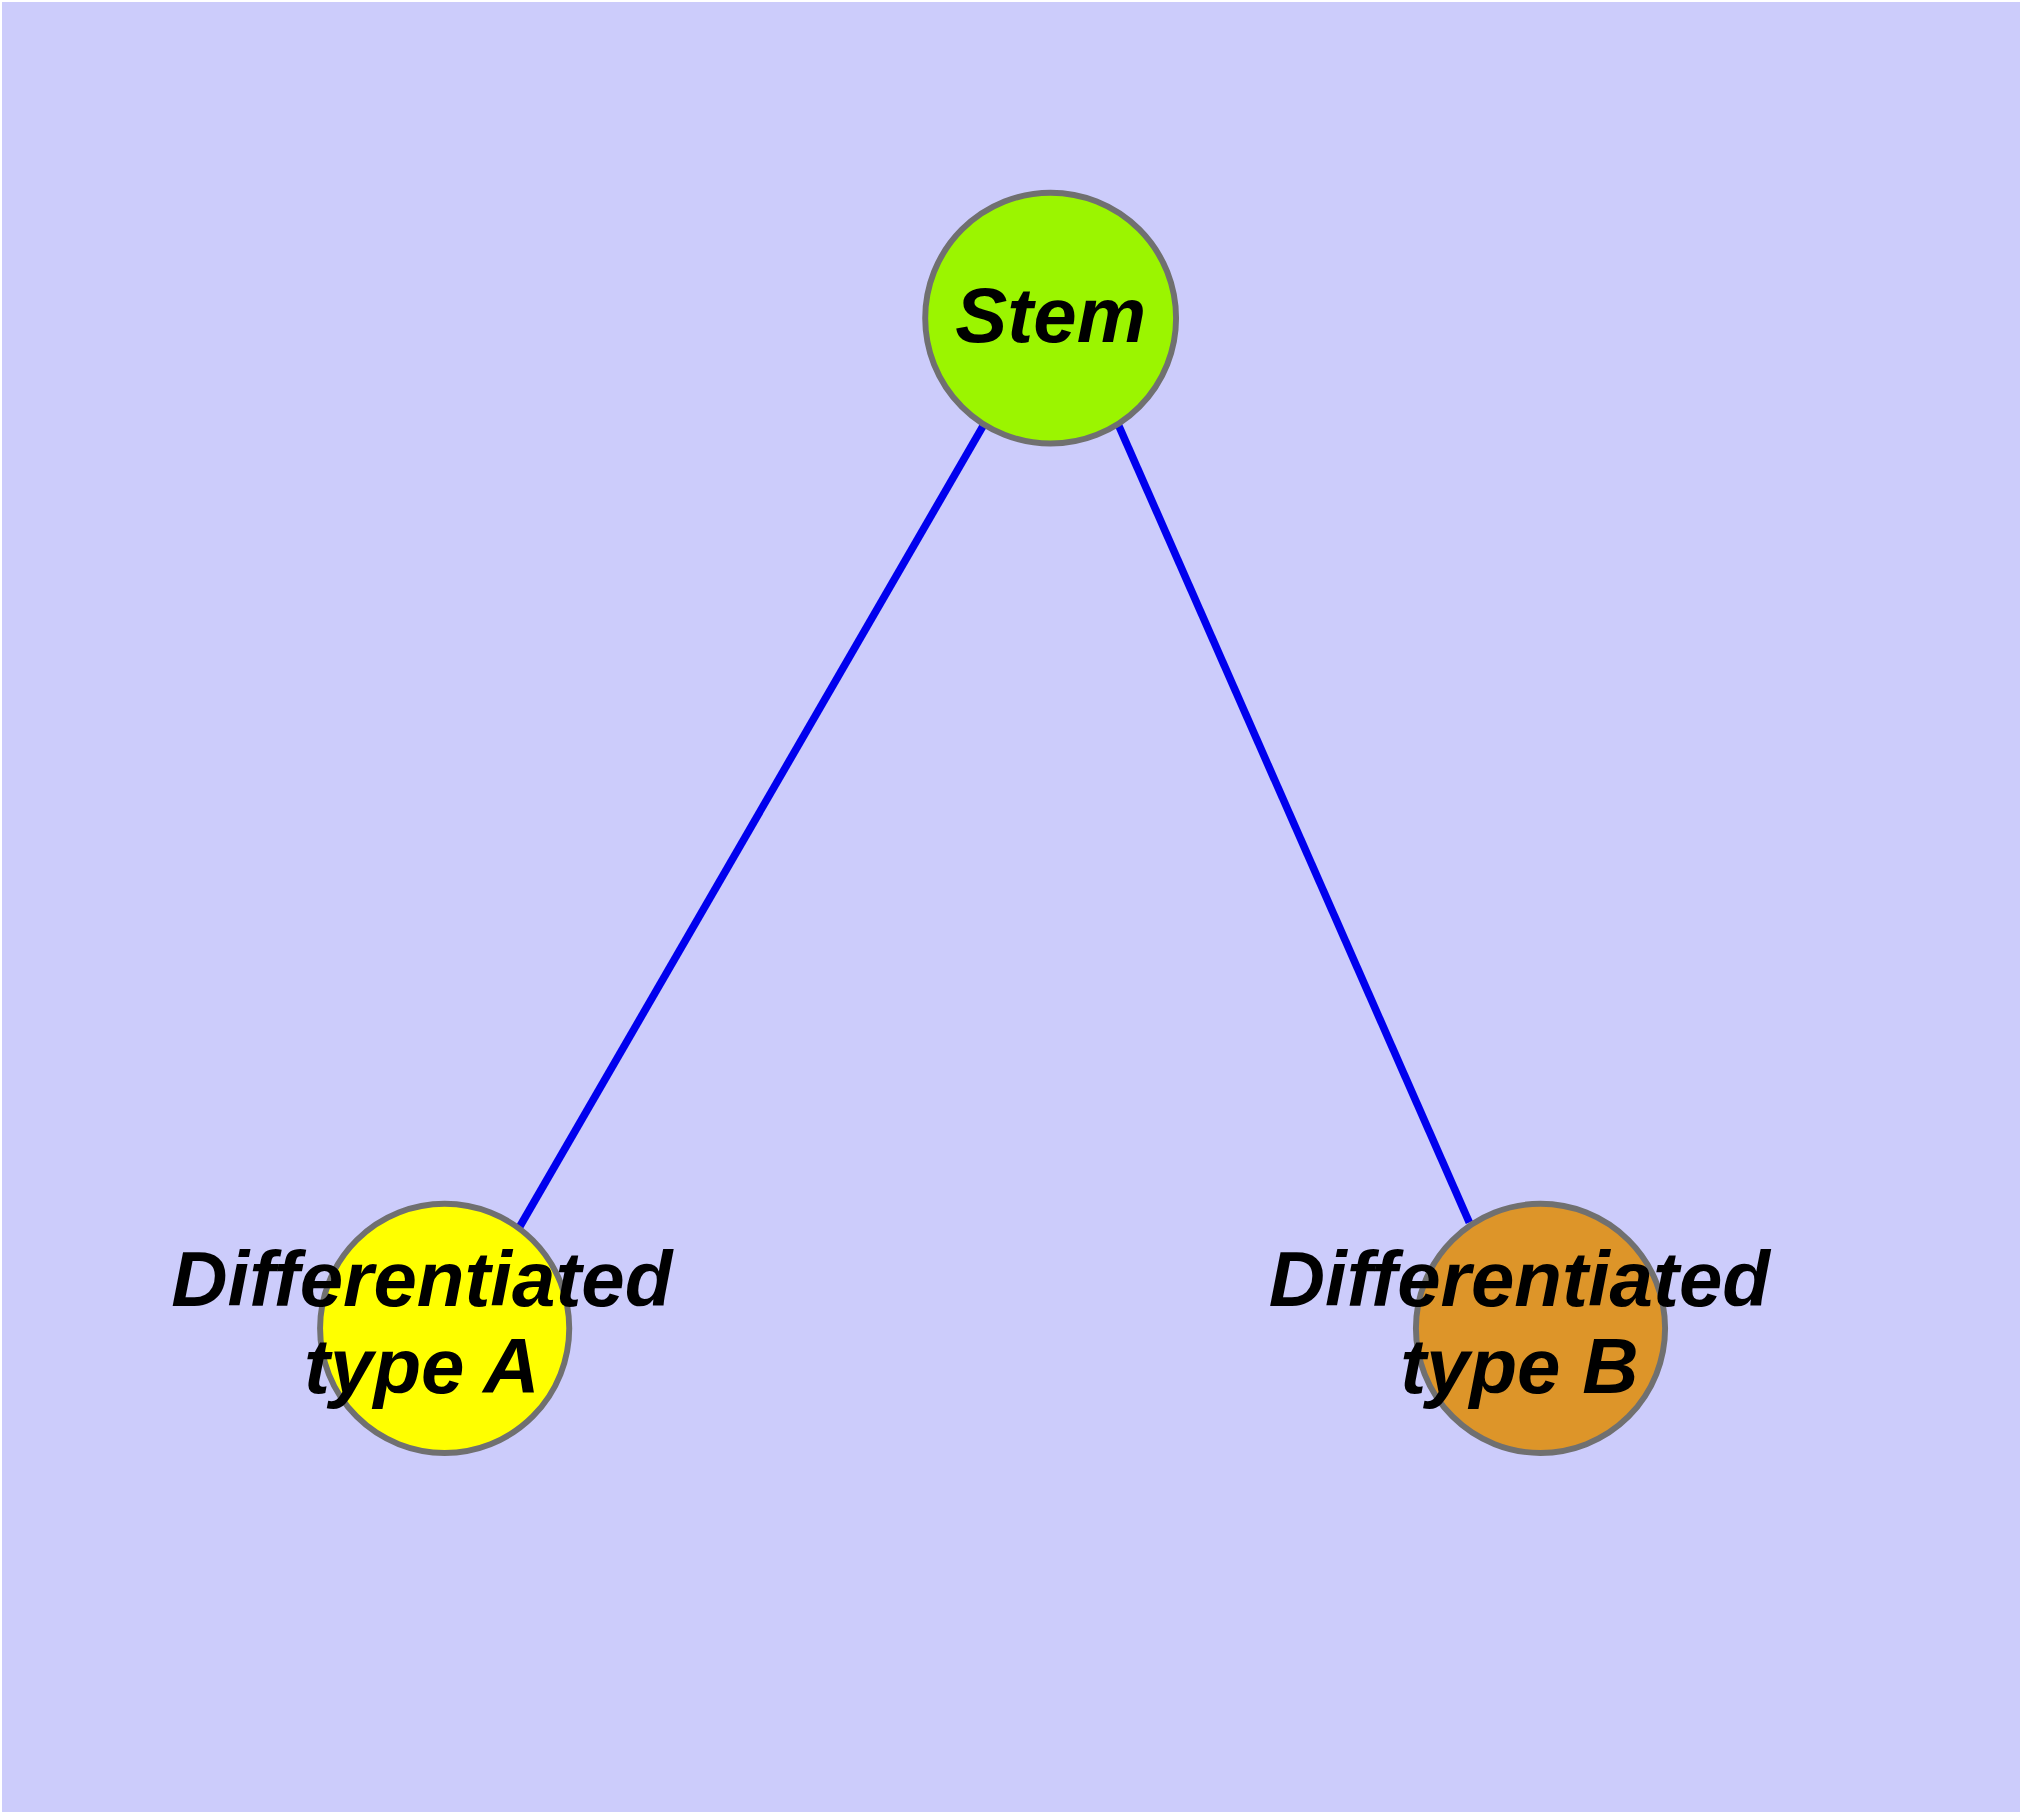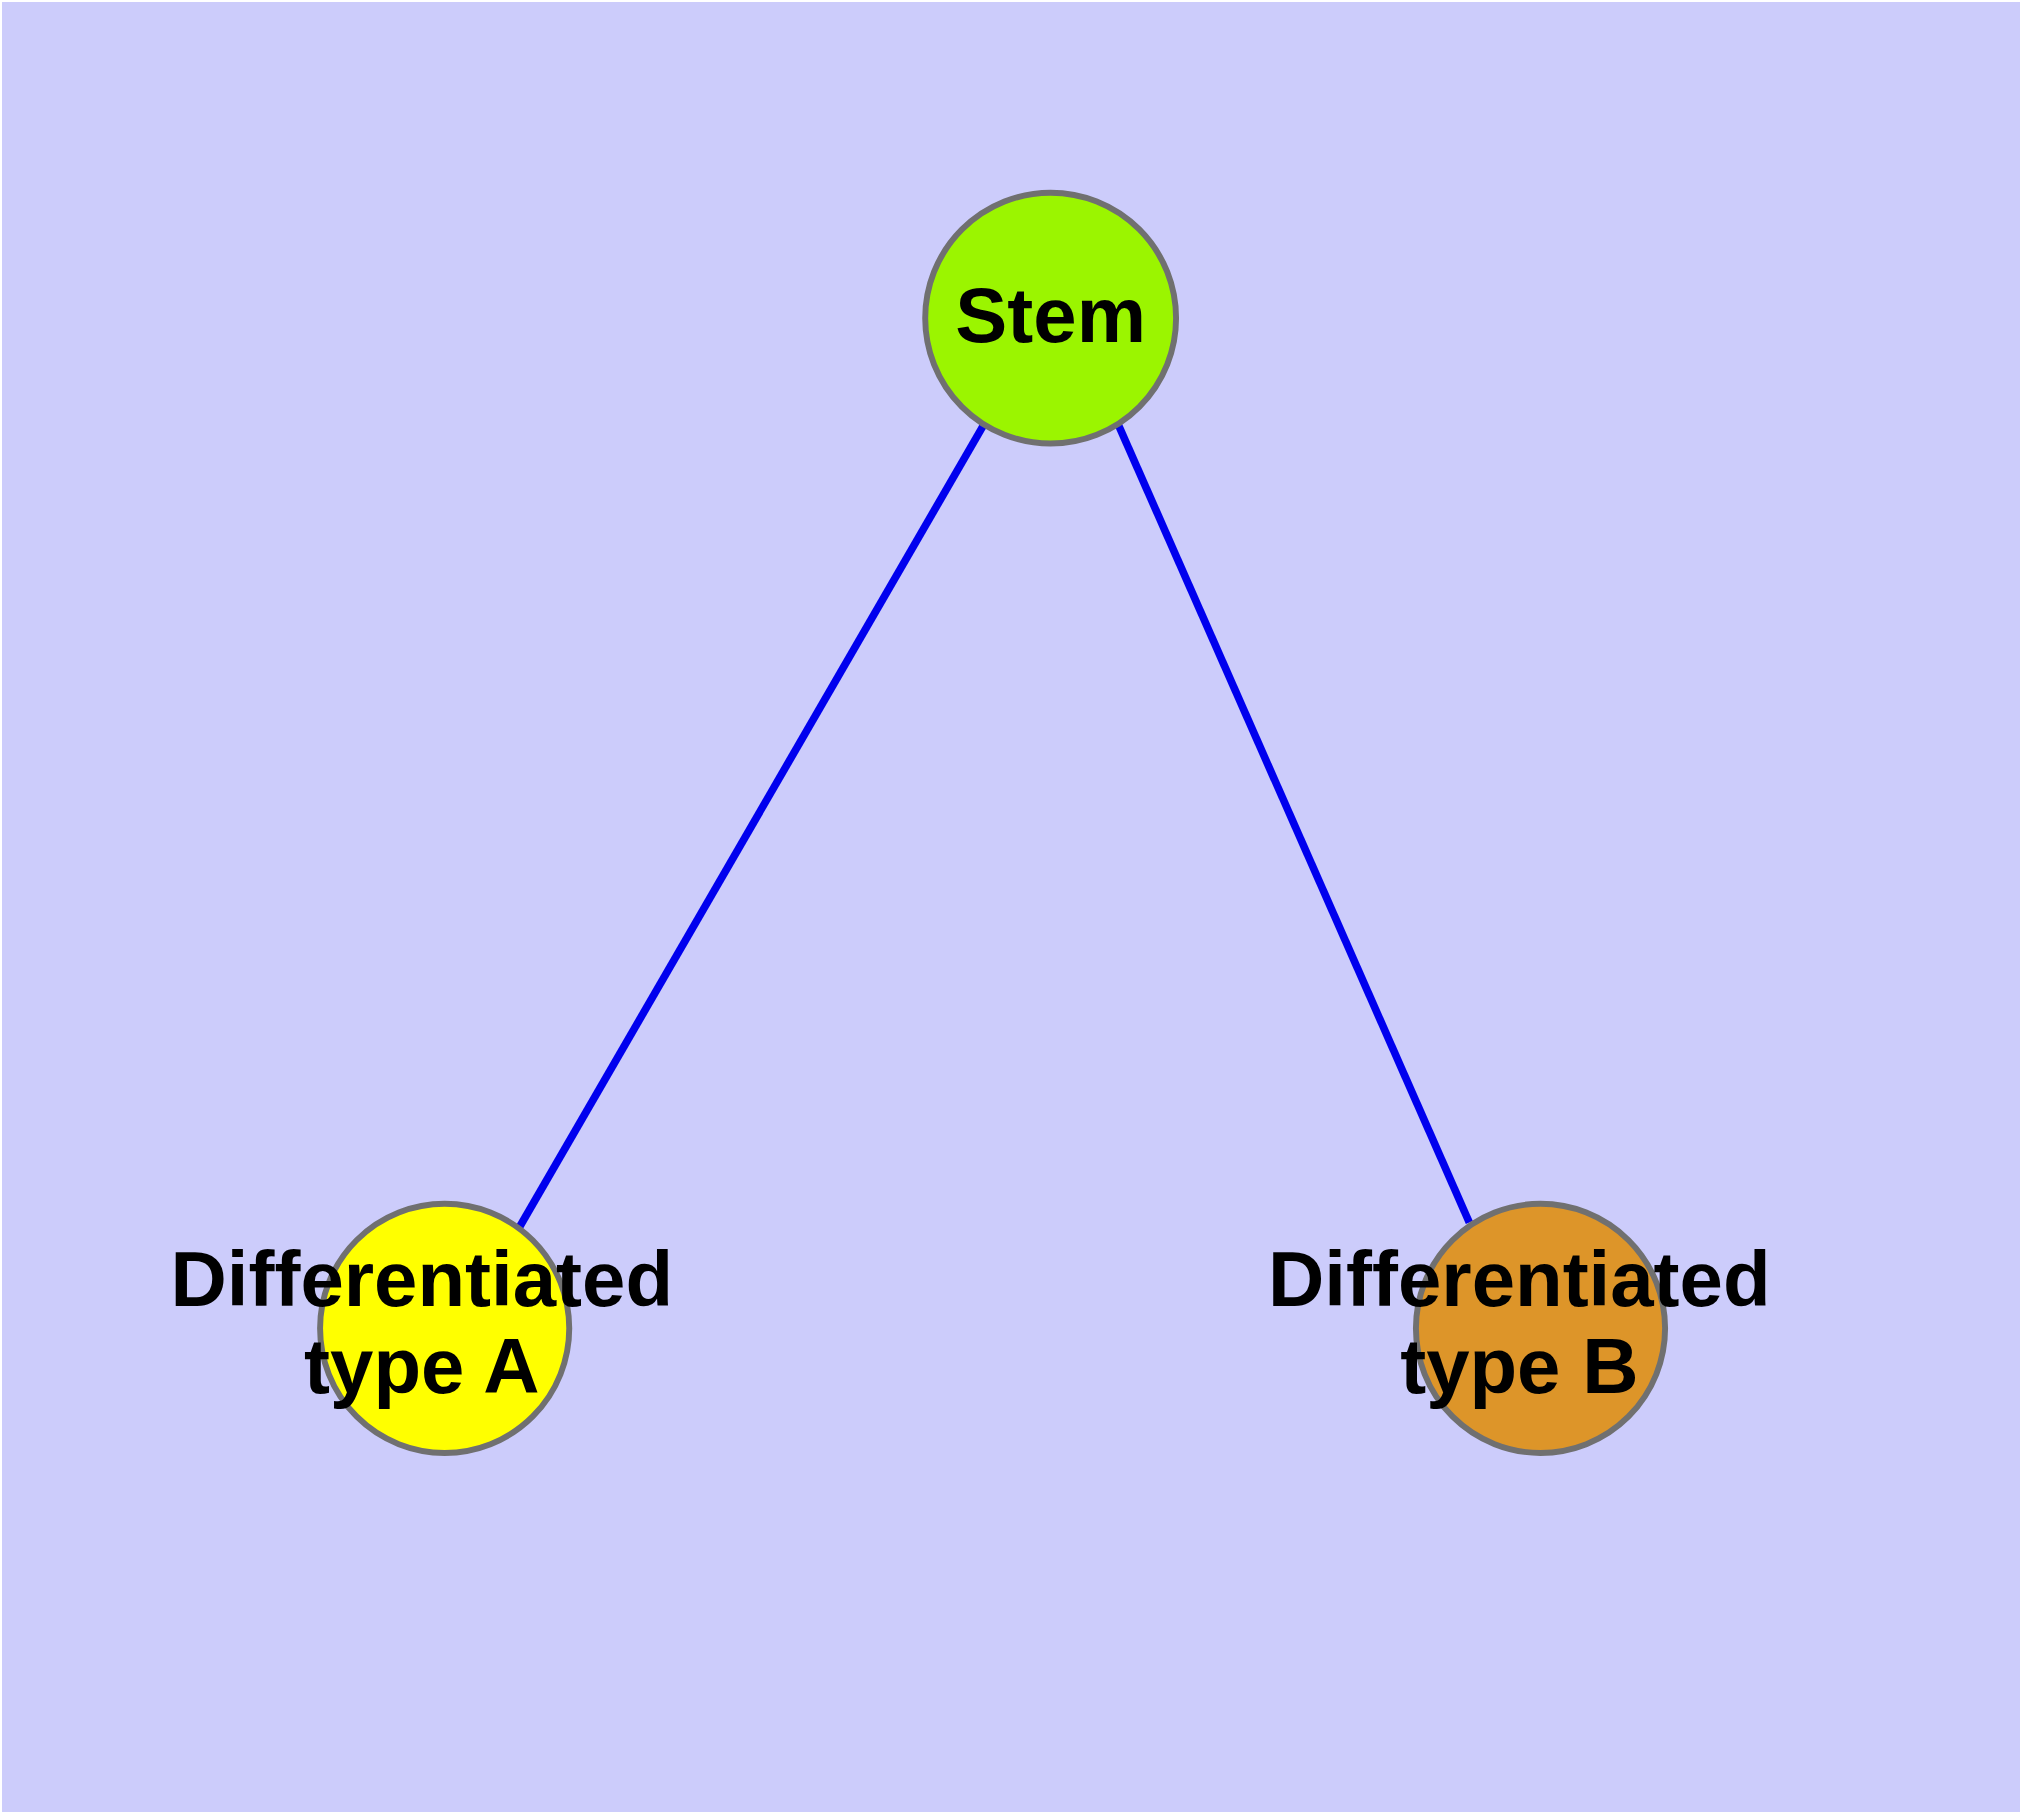--- a/index.html
+++ b/index.html
@@ -7,20 +7,21 @@
     margin: 0;
     padding: 0;
     background: #ffffff;
   }
   #stage {
     position: relative;
     width: 2021px;
     height: 1812px;
     overflow: hidden;
     font-family: "Liberation Sans", sans-serif;
+    font-style: italic;
   }
   #graph-svg {
     position: absolute;
     top: 0;
     left: 0;
     width: 2021px;
     height: 1812px;
     display: block;
   }
   .node-label {

